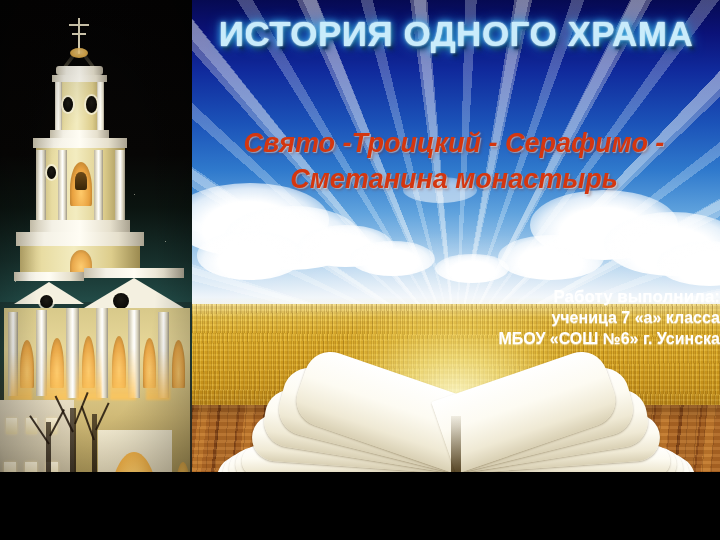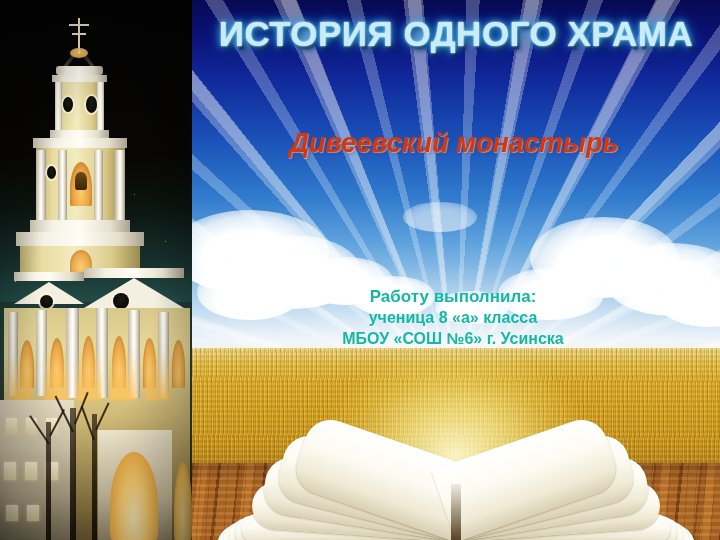--- a/index.html
+++ b/index.html
@@ -1,21 +1,21 @@
 <!DOCTYPE html>
 <html lang="ru"><head>
 <meta charset="utf-8">
 <title>Слайд — История одного храма</title>
 <style>
   html,body{margin:0;padding:0;background:#000;}
   *{box-sizing:border-box;}
 
   #slide{
     position:relative;
-    width:720px;height:540px;
+    width:720px;height:472px;
     overflow:hidden;
     font-family:"Liberation Sans","DejaVu Sans",sans-serif;
     background:#000;
   }
 
   
   #scene{
     position:absolute; left:192px; top:0; right:0; bottom:0;
     overflow:hidden;
   }
@@ -290,22 +290,22 @@
     position:absolute; left:196px; right:8px; top:126px;
     text-align:center;
     font-size:27px; font-weight:bold; font-style:italic;
     line-height:1.33;
     color:#d4360f;
     text-shadow:1px 1px 1px rgba(255,255,255,.45), 2px 2px 3px rgba(120,30,0,.35);
   }
 
   #credits{
     position:absolute; left:186px; right:0; top:286px;
-    text-align:center;
-    color:#14b8a6;
+    text-align:right;
+    color:#ffffff;
     line-height:1.30;
     text-shadow:0 1px 1px rgba(255,255,255,.55);
   }
   #credits .l1{font-size:17px;font-weight:bold;}
   #credits .l2{font-size:21px;font-weight:bold;letter-spacing:.2px;}
   #credits .l3{font-size:16px;font-weight:bold;}
   #credits .l4{font-size:16px;font-weight:bold;}
   #credits .l5{font-size:16px;font-weight:bold;white-space:nowrap;}
 </style>
 </head>
@@ -461,22 +461,23 @@
     <div class="twig" style="left:74px;bottom:116px;width:2px;height:34px;transform:rotate(22deg);"></div>
     <div class="twig" style="left:93px;bottom:100px;width:2px;height:36px;transform:rotate(-20deg);"></div>
     <div class="twig" style="left:95px;bottom:110px;width:2px;height:30px;transform:rotate(25deg);"></div>
 
     <div class="photo-vignette"></div>
   </div>
 
   <div id="title">ИСТОРИЯ ОДНОГО ХРАМА</div>
 
   <div id="subtitle">
-    <div>Дивеевский монастырь</div>
+    <div>Свято -Троицкий -  Серафимо -</div>
+    <div>Сметанина монастырь</div>
   </div>
 
   <div id="credits">
     <div class="l1">Работу выполнила:</div>
-    <div class="l3">ученица 8  «а» класса</div>
+    <div class="l3">ученица 7  «а» класса</div>
     <div class="l4">МБОУ  «СОШ №6» г. Усинска</div>
   </div>
 
 </div>
 
 </body></html>

